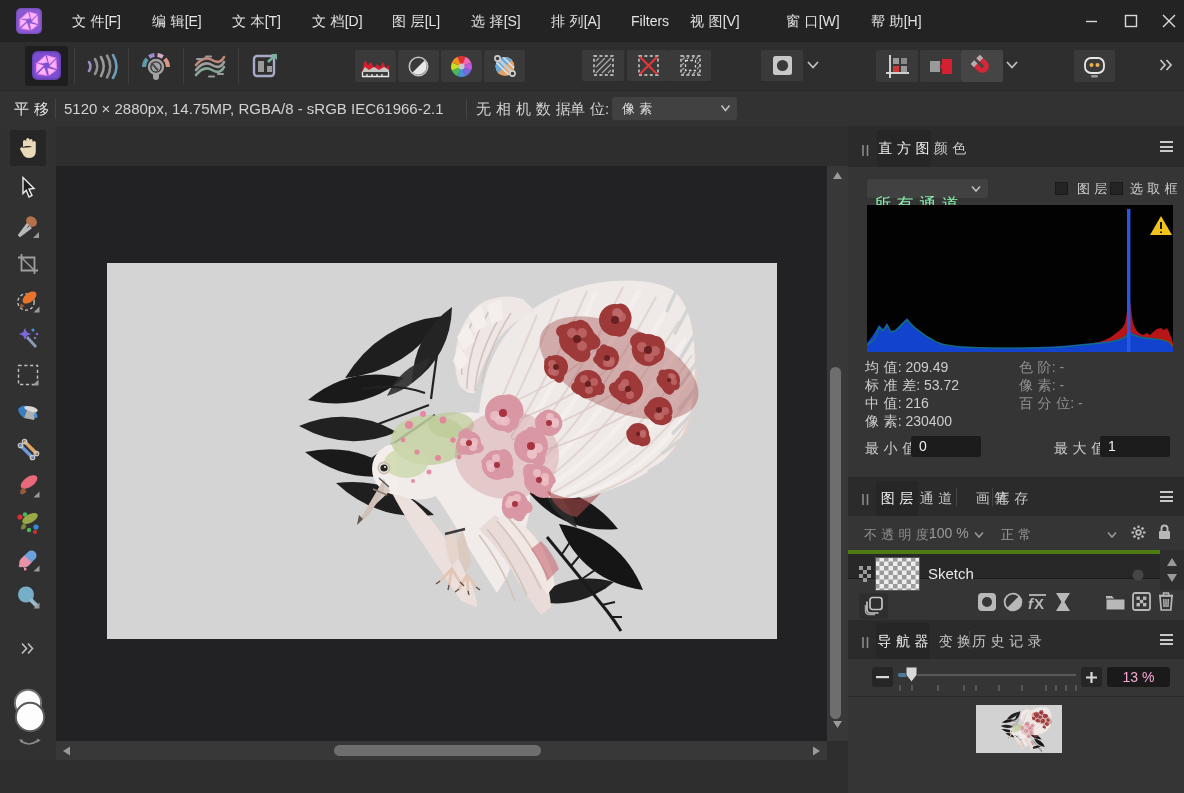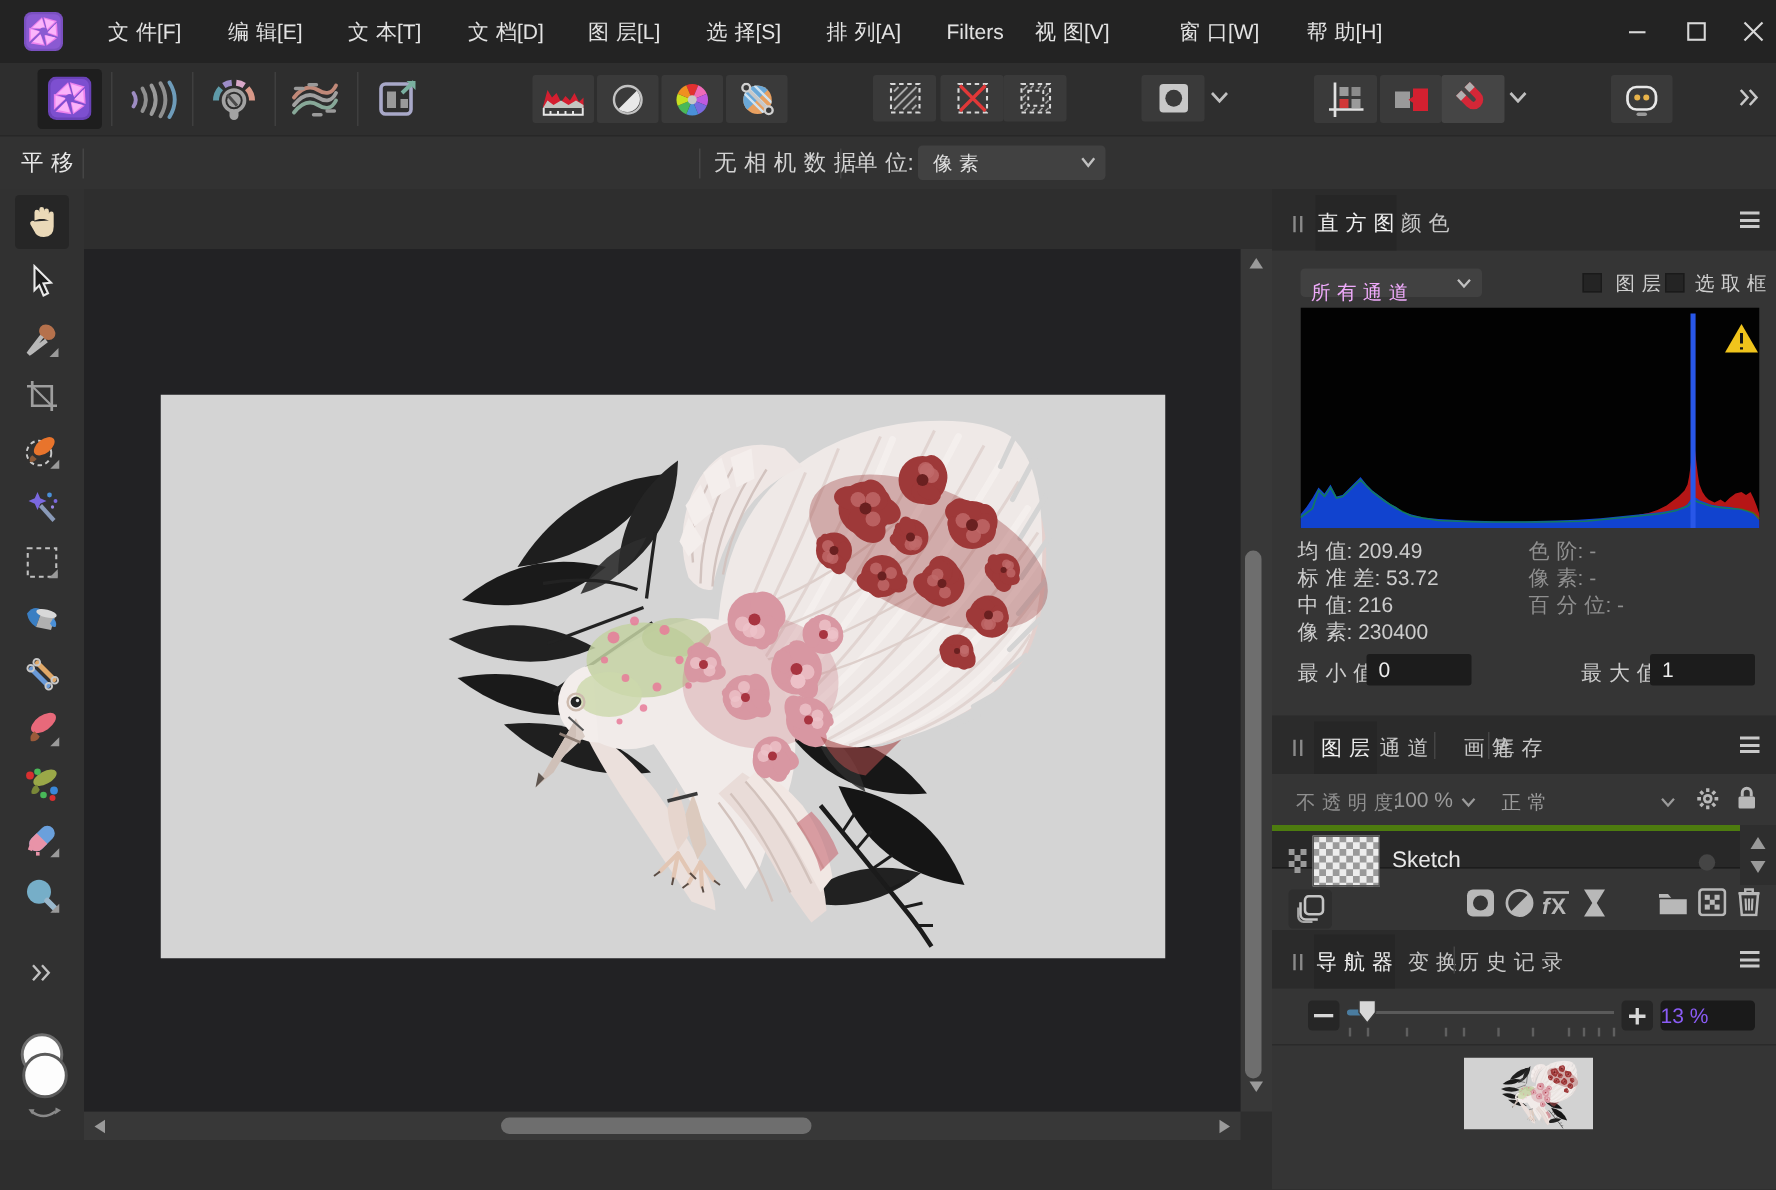--- a/index.html
+++ b/index.html
@@ -275,20 +275,21 @@
 <svg class="abs" style="left:1158px;top:16px" width="16" height="14" viewBox="0 0 16 14">
  <g fill="none" stroke="#c8c8c8" stroke-width="1.7">
   <path d="M2.5 2 L7 7 L2.5 12"></path>
           <path d="M8.5 2 L13 7 L8.5 12"></path>
  </g>
 </svg>
 </div>
 <div class="abs" id="ctxbar">
 <span class="ctxt" style="left:14px;color:#e8e8e8"><span class="k">平移</span></span>
 <div class="csep" style="left:55px"></div>
+<span class="ctxt" style="left:64px">5120 × 2880px, 14.75MP, RGBA/8 - sRGB IEC61966-2.1</span>
 <div class="csep" style="left:466px"></div>
 <span class="ctxt" style="left:476px"><span class="k">无相机数据</span></span>
 <div class="csep" style="left:560px"></div>
 <span class="ctxt" style="left:570px"><span class="k">单位</span>:</span>
 <div class="abs" style="left:612px;top:6px;width:125px;height:23px;background:#414141;border-radius:3px">
  <span style="position:absolute;left:10px;top:0;line-height:23px;font-size:13px;color:#e2e2e2"><span class="k">像素</span></span>
  <svg style="position:absolute;right:6px;top:7px" width="11" height="9" viewBox="0 0 11 9">
   <path d="M1.5 1.5 L5.5 6.5 L9.5 1.5" fill="none" stroke="#c0c0c0" stroke-width="1.6"></path>
         </svg>
 </div>
@@ -739,21 +740,21 @@
           <path d="M2 0 V11 M6.5 0 V11" stroke="#8a8a8a" stroke-width="1.6"></path>
         </svg></div>
 <div class="ptab act" style="left:29px;width:54px"><span class="k">直方图</span></div>
 <div class="ptab" style="left:81px;width:42px"><span class="k">颜色</span></div>
 <div class="ham" style="top:15px">
         <div></div>
         <div></div>
         <div></div>
       </div>
 <div class="abs" style="left:19px;top:53px;width:121px;height:19px;background:#414141;border-radius:3px">
- <span style="position:absolute;left:7px;top:6px;line-height:19px;font-size:13px;color:#f0abfc"><span class="k">所有通道</span></span>
+ <span style="position:absolute;left:7px;top:16px;line-height:19px;font-size:17px;color:#86efac"><span class="k">所有通道</span></span>
  <svg style="position:absolute;right:7px;top:6px" width="10" height="8" viewBox="0 0 10 8">
   <path d="M1 1.5 L5 6 L9 1.5" fill="none" stroke="#c0c0c0" stroke-width="1.5"></path>
         </svg>
 </div>
 <div class="abs" style="left:207px;top:56px;width:13px;height:13px;background:#242424;border:1px solid #1a1a1a"></div>
 <span class="abs" style="left:229px;top:54px;font-size:13px;color:#cfcfcf"><span class="k">图层</span></span>
 <div class="abs" style="left:262px;top:56px;width:13px;height:13px;background:#242424;border:1px solid #1a1a1a"></div>
 <span class="abs" style="left:282px;top:54px;font-size:13px;color:#cfcfcf"><span class="k">选取框</span></span>
 <svg class="abs" style="left:19px;top:79px" width="306" height="147" viewBox="0 0 306 147">
  <rect width="306" height="147" fill="#020202"></rect>
@@ -924,21 +925,21 @@
 <div class="abs" style="left:50px;top:547px;width:15px;height:4px;background:#4a7ca0;border-radius:2px"></div>
 <svg class="abs" style="left:57px;top:540px" width="13" height="17" viewBox="0 0 13 17">
  <path d="M1 1 H12 V9 L6.5 16 L1 9 Z" fill="#d8d8d8" stroke="#3a3a3a" stroke-width="1"></path>
 </svg>
 <div class="abs" style="left:233px;top:541px;width:21px;height:20px;background:#262626;border-radius:3px">
  <svg style="position:absolute;left:4px;top:4px" width="13" height="13" viewBox="0 0 13 13">
           <path d="M6.5 1 V12 M1 6.5 H12" stroke="#d8d8d8" stroke-width="2.2"></path>
         </svg>
 </div>
 <div class="abs" style="left:259px;top:541px;width:63px;height:20px;background:#1a1a1a;border-radius:3px">
- <span style="position:absolute;left:0;width:63px;line-height:20px;font-size:14px;color:#8b5cf6">13 %</span>
+ <span style="position:absolute;left:0;width:63px;text-align:center;line-height:20px;font-size:14px;color:#f9a8d4">13 %</span>
 </div>
 <svg class="abs" style="left:50px;top:559px" width="180" height="7" viewBox="0 0 180 7">
  <g stroke="#5f5f5f" stroke-width="1.6">
   <line x1="2" y1="0" x2="2" y2="6"></line>
           <line x1="14" y1="0" x2="14" y2="6"></line>
   <line x1="40" y1="0" x2="40" y2="6"></line>
           <line x1="66" y1="0" x2="66" y2="6"></line>
   <line x1="78" y1="0" x2="78" y2="6"></line>
           <line x1="101" y1="0" x2="101" y2="6"></line>
   <line x1="124" y1="0" x2="124" y2="6"></line>

